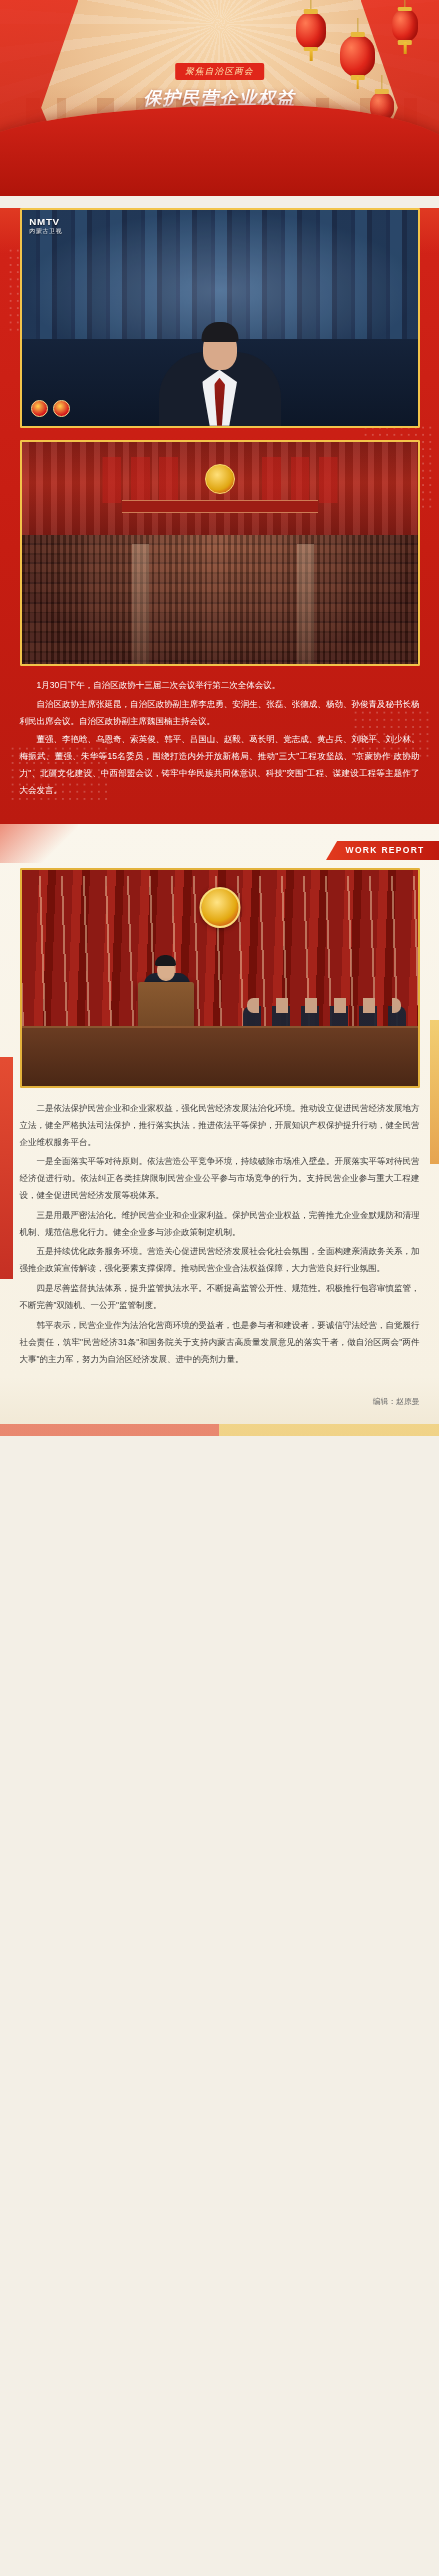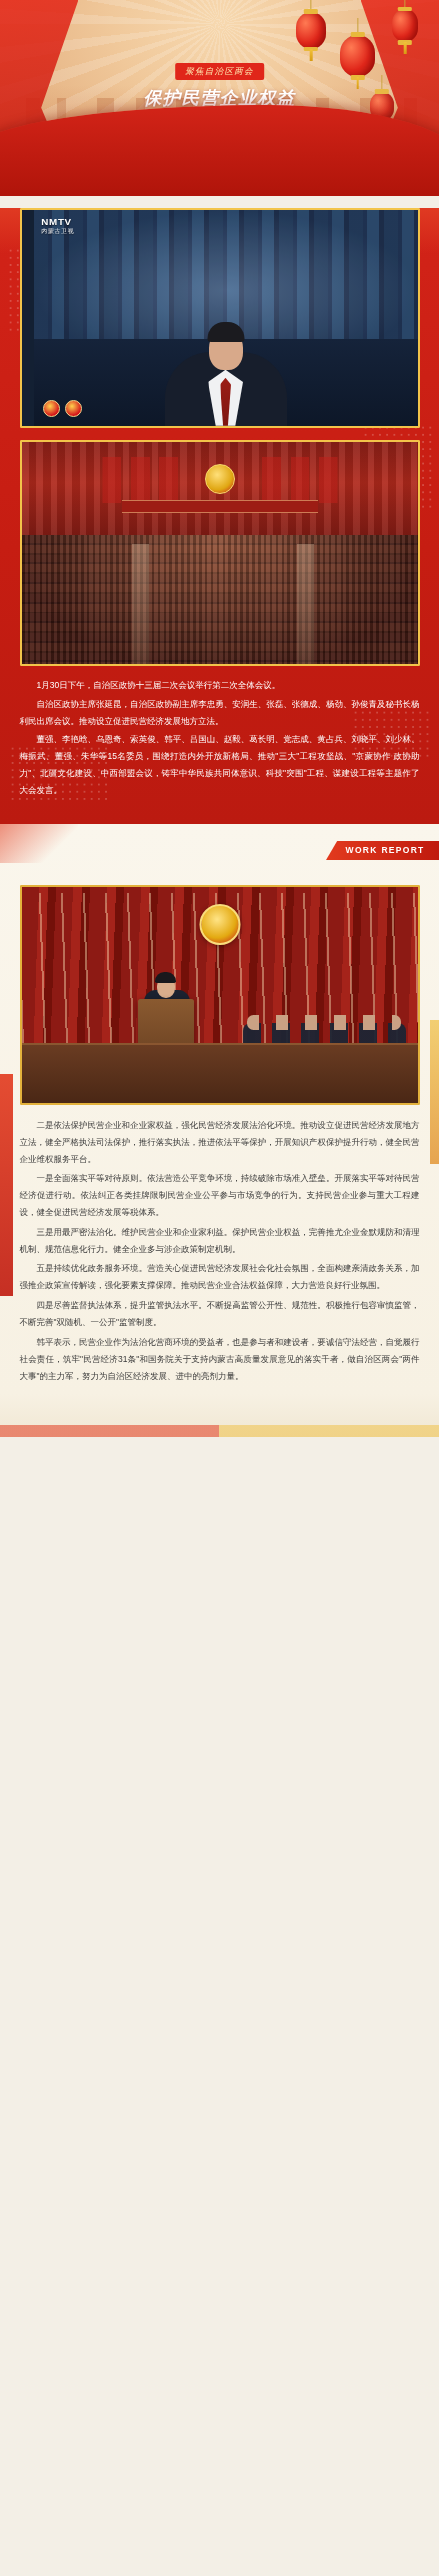--- a/index.html
+++ b/index.html
@@ -181,21 +181,21 @@
 
   .media {
     position: relative;
     width: 400px;
     margin: 0 auto 11.8px auto;
     border: 2px solid #f2c44a;
     border-radius: 1.3px;
     overflow: hidden;
     background: #132033;
   }
-  .media.first { margin-top: 11.8px; padding-left: 12px; }
+  .media.first { margin-top: 11.8px; }
 
   
   .tv {
     position: relative;
     height: 216px;
     background: linear-gradient(180deg, #2d3f5c 0%, #1b2a42 100%);
     overflow: hidden;
   }
   .tv-screenwall {
     position: absolute; inset: 0 0 38% 0;
@@ -342,21 +342,21 @@
   .article p { margin-bottom: 1.3px; text-indent: 2em; }
 
   
   .sec-light {
     position: relative;
     background: linear-gradient(180deg, #faf6ec 0%, #f7f1e3 100%);
     padding: 0 0 6.5px 0;
   }
   .wr-head {
     position: relative;
-    height: 61px;
+    height: 44px;
   }
   .wr-ribbon {
     position: absolute; right: 0; top: 17px;
     background: linear-gradient(90deg, #e23a1e, #c01a0e);
     color: #fff;
     font-size: 8.5px;
     font-weight: bold;
     letter-spacing: 1.3px;
     padding: 4.6px 14.4px 4.6px 19.6px;
     clip-path: polygon(10% 0, 100% 0, 100% 100%, 0 100%);
@@ -564,21 +564,21 @@
         <div class="hall-emblem"></div>
         <div class="hall-banner"></div>
         <div class="hall-seats"></div>
         <div class="hall-aisle a1"></div>
         <div class="hall-aisle a2"></div>
       </div>
     </figure>
 
     <div class="article">
       <p>1月30日下午，自治区政协十三届二次会议举行第二次全体会议。</p>
-      <p>自治区政协主席张延昆，自治区政协副主席李忠勇、安润生、张磊、张德成、杨劲、孙俊青及秘书长杨利民出席会议。推动设立促进民营经济发展地方立法。</p>
+      <p>自治区政协主席张延昆，自治区政协副主席李忠勇、安润生、张磊、张德成、杨劲、孙俊青及秘书长杨利民出席会议。自治区政协副主席魏国楠主持会议。</p>
       <p>董强、李艳晗、乌恩奇、索英俊、韩平、吕国山、赵毅、葛长明、党志成、黄占兵、刘晓平、刘少林、梅振武、董强、朱华等15名委员，围绕打造内外开放新格局、推动"三大"工程攻坚战、"京蒙协作 政协助力"、北疆文化建设、中西部盟会议，铸牢中华民族共同体意识、科技"突围"工程、谋建设工程等主题作了大会发言。</p>
     </div>
   </section>
 
   <section class="sec-light">
     <div class="deco-left"></div>
     <div class="deco-right"></div>
 
     <div class="wr-head">
       <div class="wr-corner"></div>
@@ -605,18 +605,19 @@
       <p>一是全面落实平等对待原则。依法营造公平竞争环境，持续破除市场准入壁垒。开展落实平等对待民营经济促进行动。依法纠正各类挂牌限制民营企业公平参与市场竞争的行为。支持民营企业参与重大工程建设，健全促进民营经济发展等税体系。</p>
       <p>三是用最严密法治化。维护民营企业和企业家利益。保护民营企业权益，完善推尤企业金默规防和清理机制、规范信息化行力。健全企业多与涉企政策制定机制。</p>
       <p>五是持续优化政务服务环境。营造关心促进民营经济发展社会化社会氛围，全面构建亲清政务关系，加强推企政策宣传解读，强化要素支撑保障。推动民营企业合法权益保障，大力营造良好行业氛围。</p>
       <p>四是尽善监督执法体系，提升监管执法水平。不断提高监管公开性、规范性。积极推行包容审慎监管，不断完善"双随机、一公开"监管制度。</p>
       <p>韩平表示，民营企业作为法治化营商环境的受益者，也是参与者和建设者，要诚信守法经营，自觉履行社会责任，筑牢"民营经济31条"和国务院关于支持内蒙古高质量发展意见的落实千者，做自治区两会"两件大事"的主力军，努力为自治区经济发展、进中的亮剂力量。</p>
     </div>
   </section>
 
   <footer class="footer">
     <div class="footer-inner">
+      <div>编辑：赵原曼</div>
     </div>
     <div class="footer-wave"></div>
   </footer>
 
 </div>
 
 
 </body></html>

